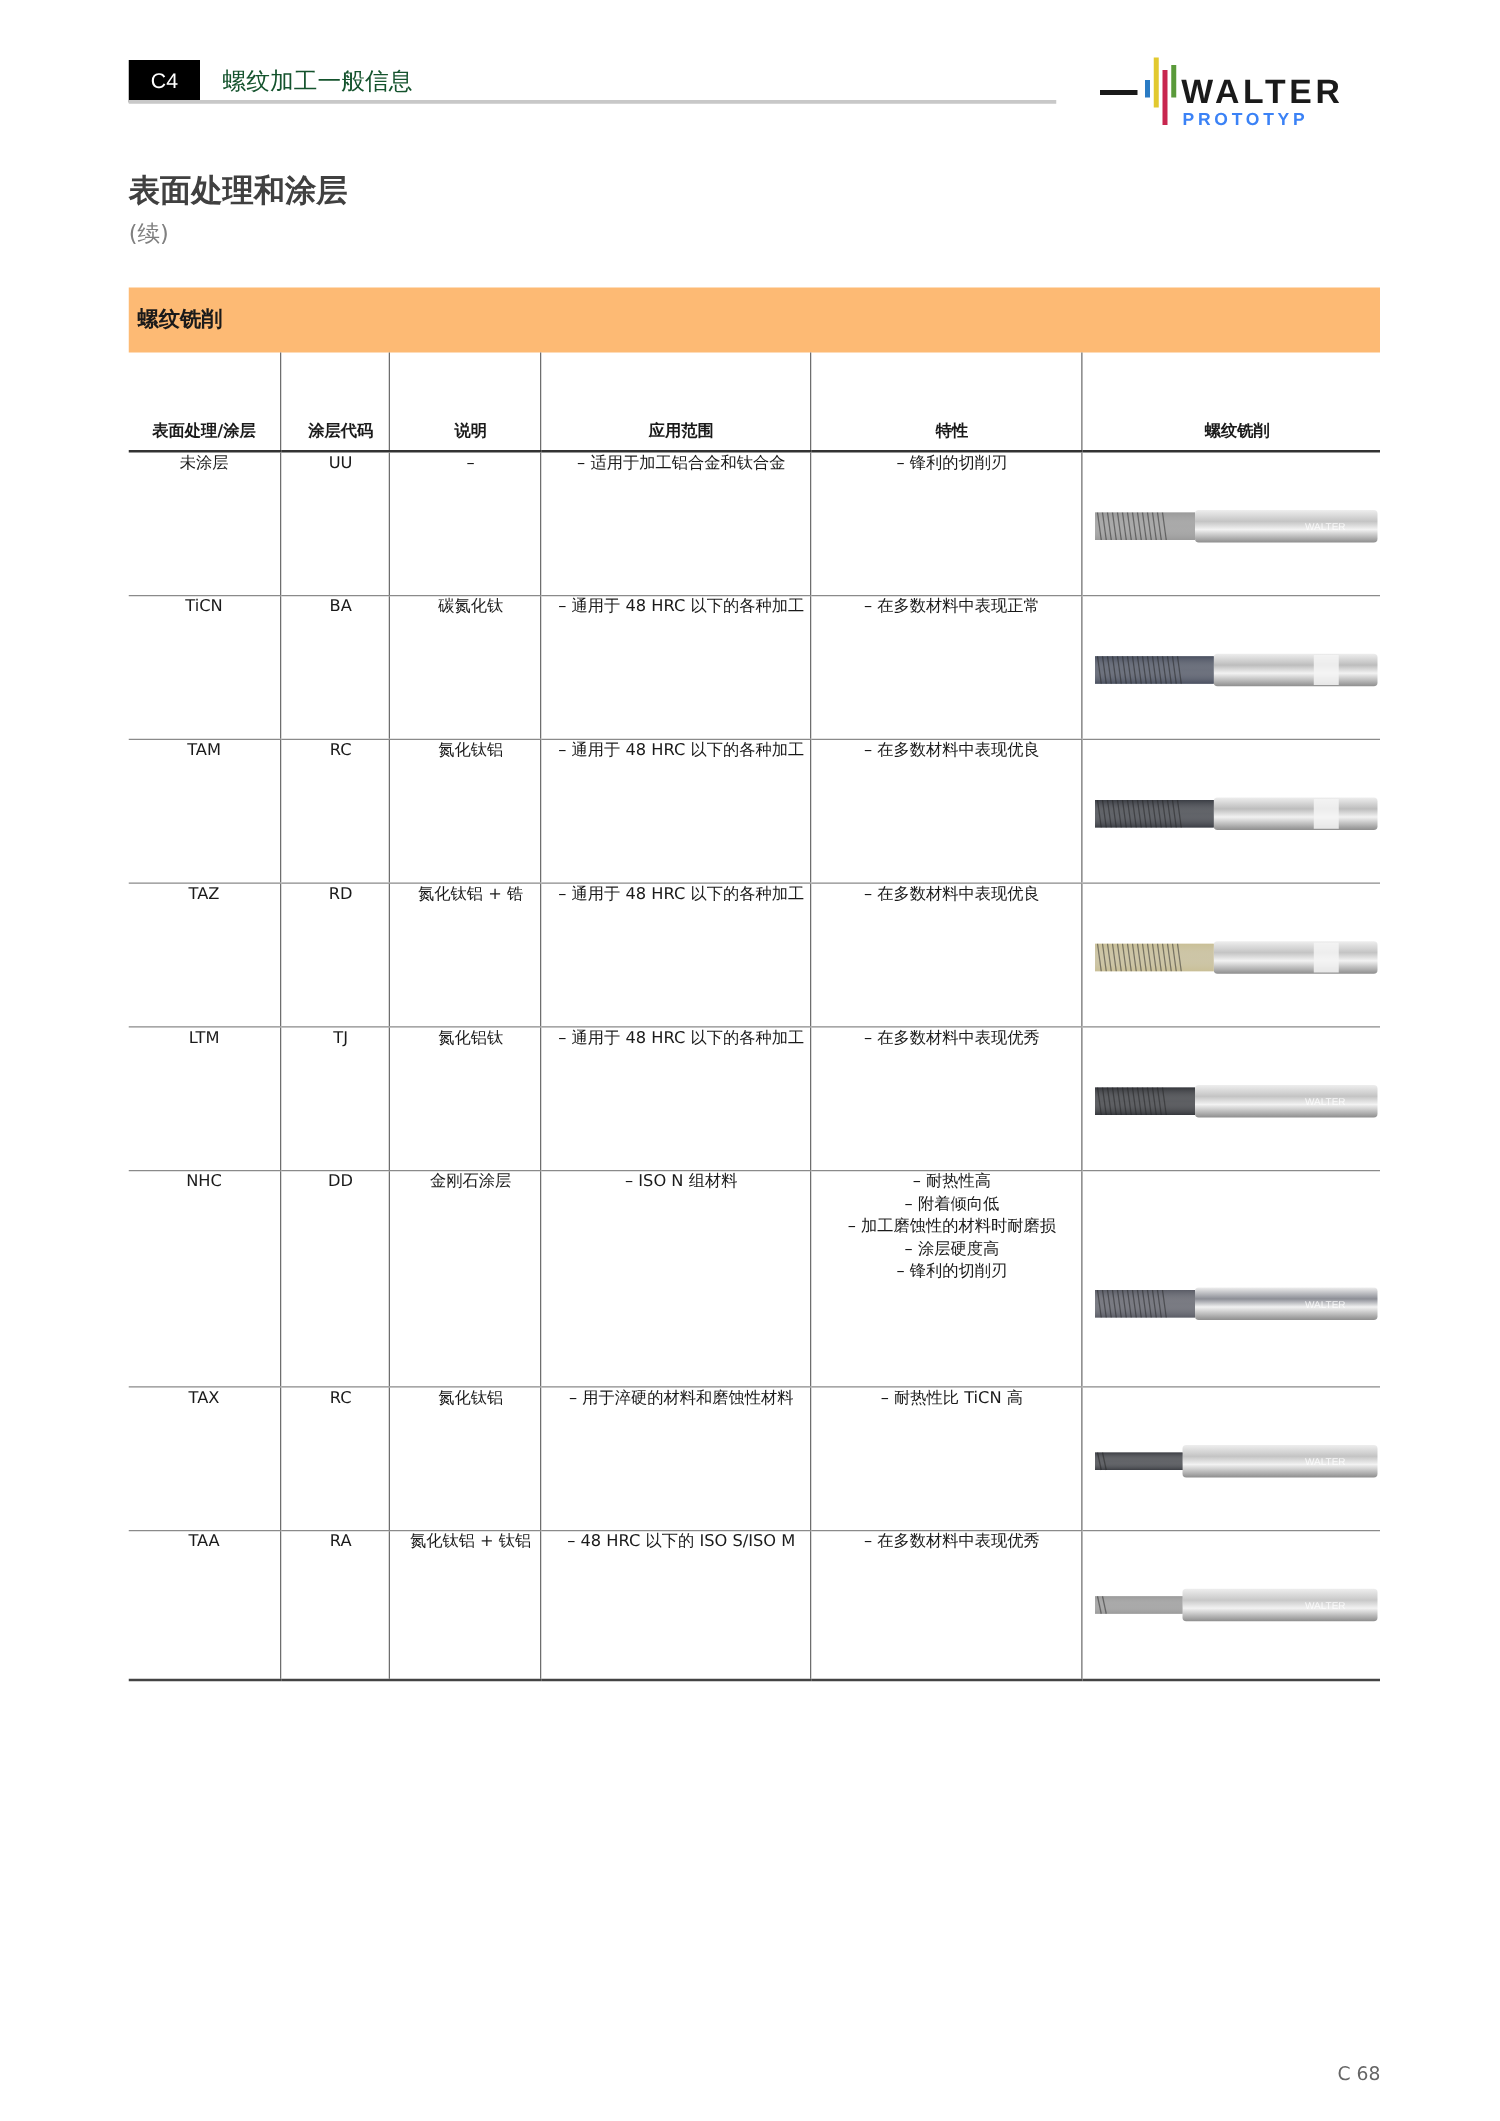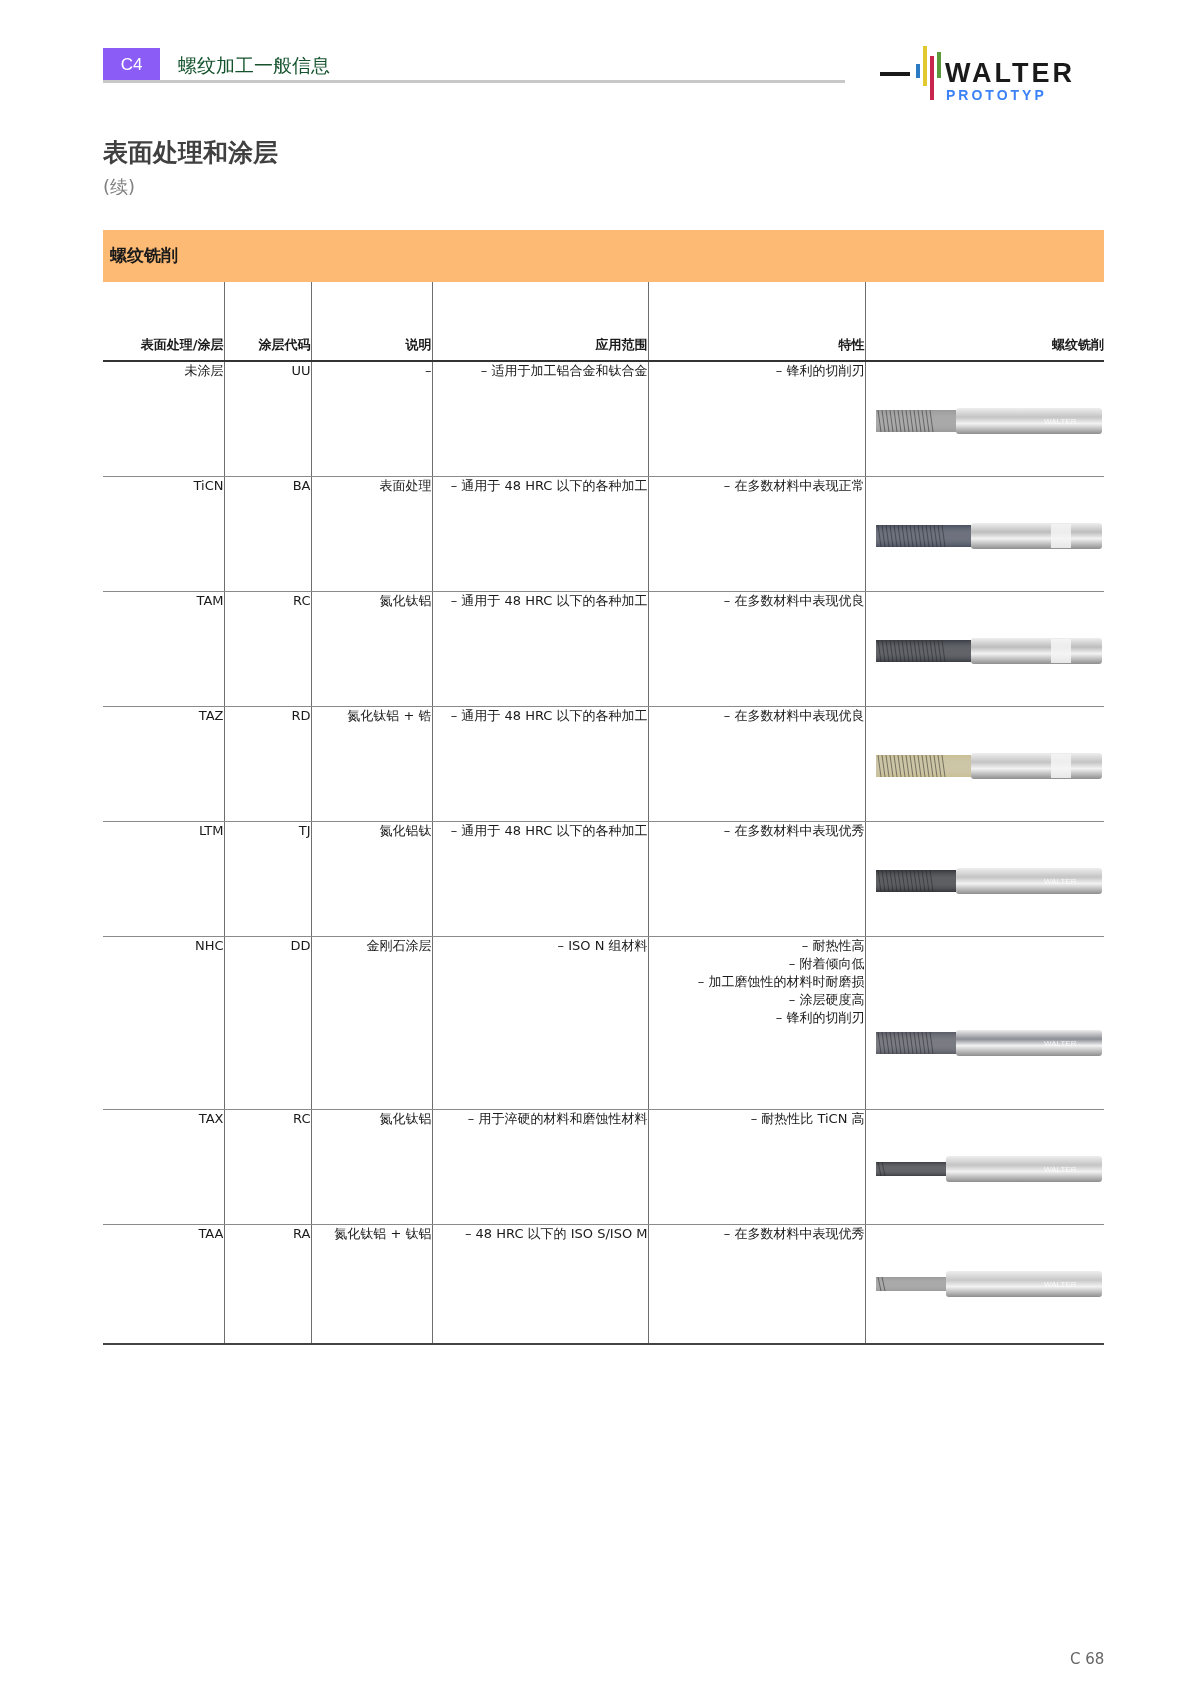--- a/index.html
+++ b/index.html
@@ -1,33 +1,33 @@
 <!DOCTYPE html>
 <html><head>
 <meta charset="utf-8">
 <style>
   html, body { margin:0; padding:0; background:#ffffff; }
   body { width:1200px; height:1697px; position:relative; overflow:hidden;
          font-family:"DejaVu Sans", "Liberation Sans", sans-serif; color:#1a1a1a; }
   .hdr-tab { position:absolute; left:103px; top:48px; width:57px; height:34px;
-             background:#8b5cf6; color:#ffffff; font-size:17px; line-height:34px;
+             background:#000000; color:#ffffff; font-size:17px; line-height:34px;
              text-align:center; font-family:"Liberation Sans", sans-serif; }
   .hdr-title { position:absolute; left:178px; top:50px; font-size:19px; color:#14532d; line-height:30px; }
   .hdr-line { position:absolute; left:103px; top:80px; width:742px; height:3px; background:#c8c8c8; }
   .logo { position:absolute; left:880px; top:44px; width:230px; height:62px; }
   .logo .wordmark { position:absolute; left:65px; top:16px; font-family:"Liberation Sans", sans-serif;
         font-weight:bold; font-size:27px; letter-spacing:3px; color:#1a1a1a; line-height:26px; }
   .logo .sub { position:absolute; left:66px; top:43px; font-family:"Liberation Sans", sans-serif;
         font-weight:bold; font-size:14px; letter-spacing:3px; color:#3b82f6; line-height:16px; }
   .page-title { position:absolute; left:103px; top:136px; font-size:25px; font-weight:bold; color:#404040; }
   .page-sub { position:absolute; left:103px; top:175px; font-size:18px; color:#808080; }
   .section-bar { position:absolute; left:103px; top:230px; width:1001px; height:52px; background:#fdba74; }
   .section-bar span { position:absolute; left:7px; top:14px; font-size:17px; font-weight:bold; color:#1a1a1a; }
   table { position:absolute; left:103px; top:282px; width:1001px; border-collapse:collapse; table-layout:fixed; }
-  th, td { font-size:13px; text-align:right; vertical-align:top; padding:0; border-left:1px solid #6e6e6e; }
+  th, td { font-size:13px; text-align:center; vertical-align:top; padding:0; border-left:1px solid #6e6e6e; }
   th:first-child, td:first-child { border-left:none; }
   thead th { height:72px; vertical-align:bottom; padding:0 0 6px 0; font-weight:bold; border-bottom:2px solid #333; }
   thead th > span { display:block; padding-left:10px; }
   thead th:first-child > span { padding-left:0; }
   tbody td { border-bottom:1px solid #8a8a8a; }
   tbody tr:last-child td { border-bottom:2px solid #444; }
   tbody td .cell { padding:0 0 0 10px; line-height:18px; }
   tbody td:first-child .cell { padding-left:0; }
   .bullet { display:block; padding-left:13px; text-indent:-13px; }
   .tool-cell { position:relative; }
@@ -149,21 +149,21 @@
         </td>
       </tr>
       <tr style="height: 115px;">
         <td>
           <div class="cell">TiCN</div>
         </td>
         <td>
           <div class="cell">BA</div>
         </td>
         <td>
-          <div class="cell">表面处理</div>
+          <div class="cell">碳氮化钛</div>
         </td>
         <td>
           <div class="cell">
             <span class="bullet">– 通用于 48 HRC 以下的各种加工</span>
           </div>
         </td>
         <td>
           <div class="cell">
             <span class="bullet">– 在多数材料中表现正常</span>
           </div>

